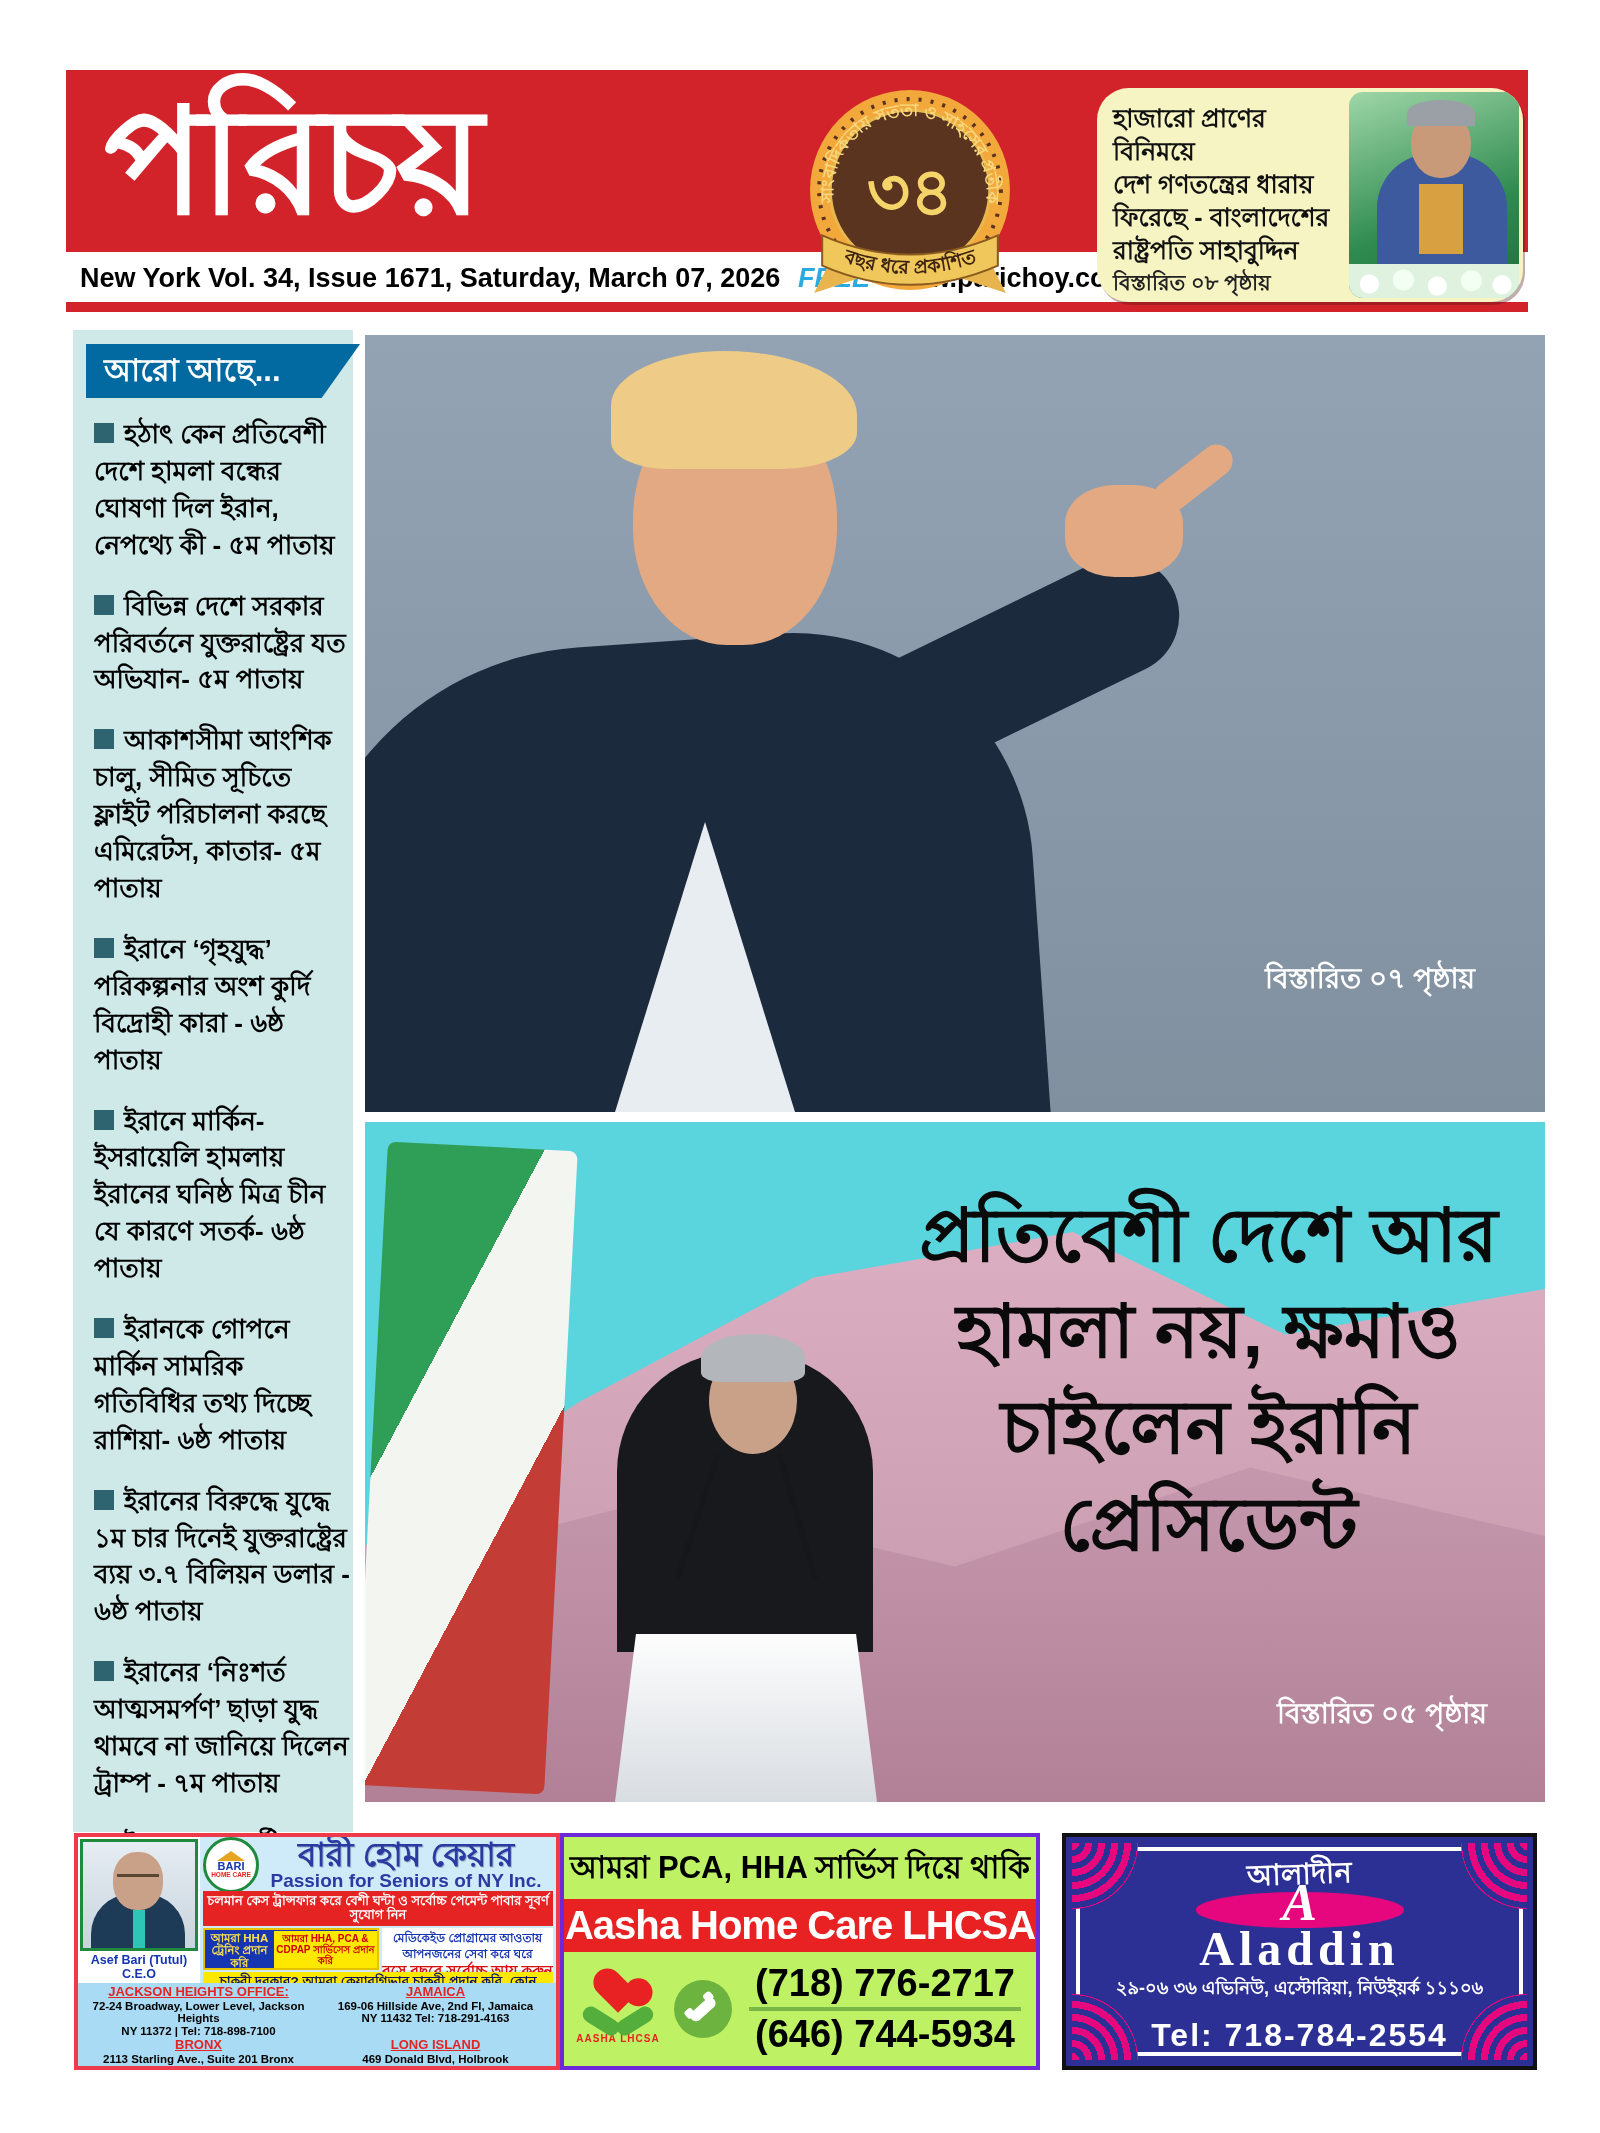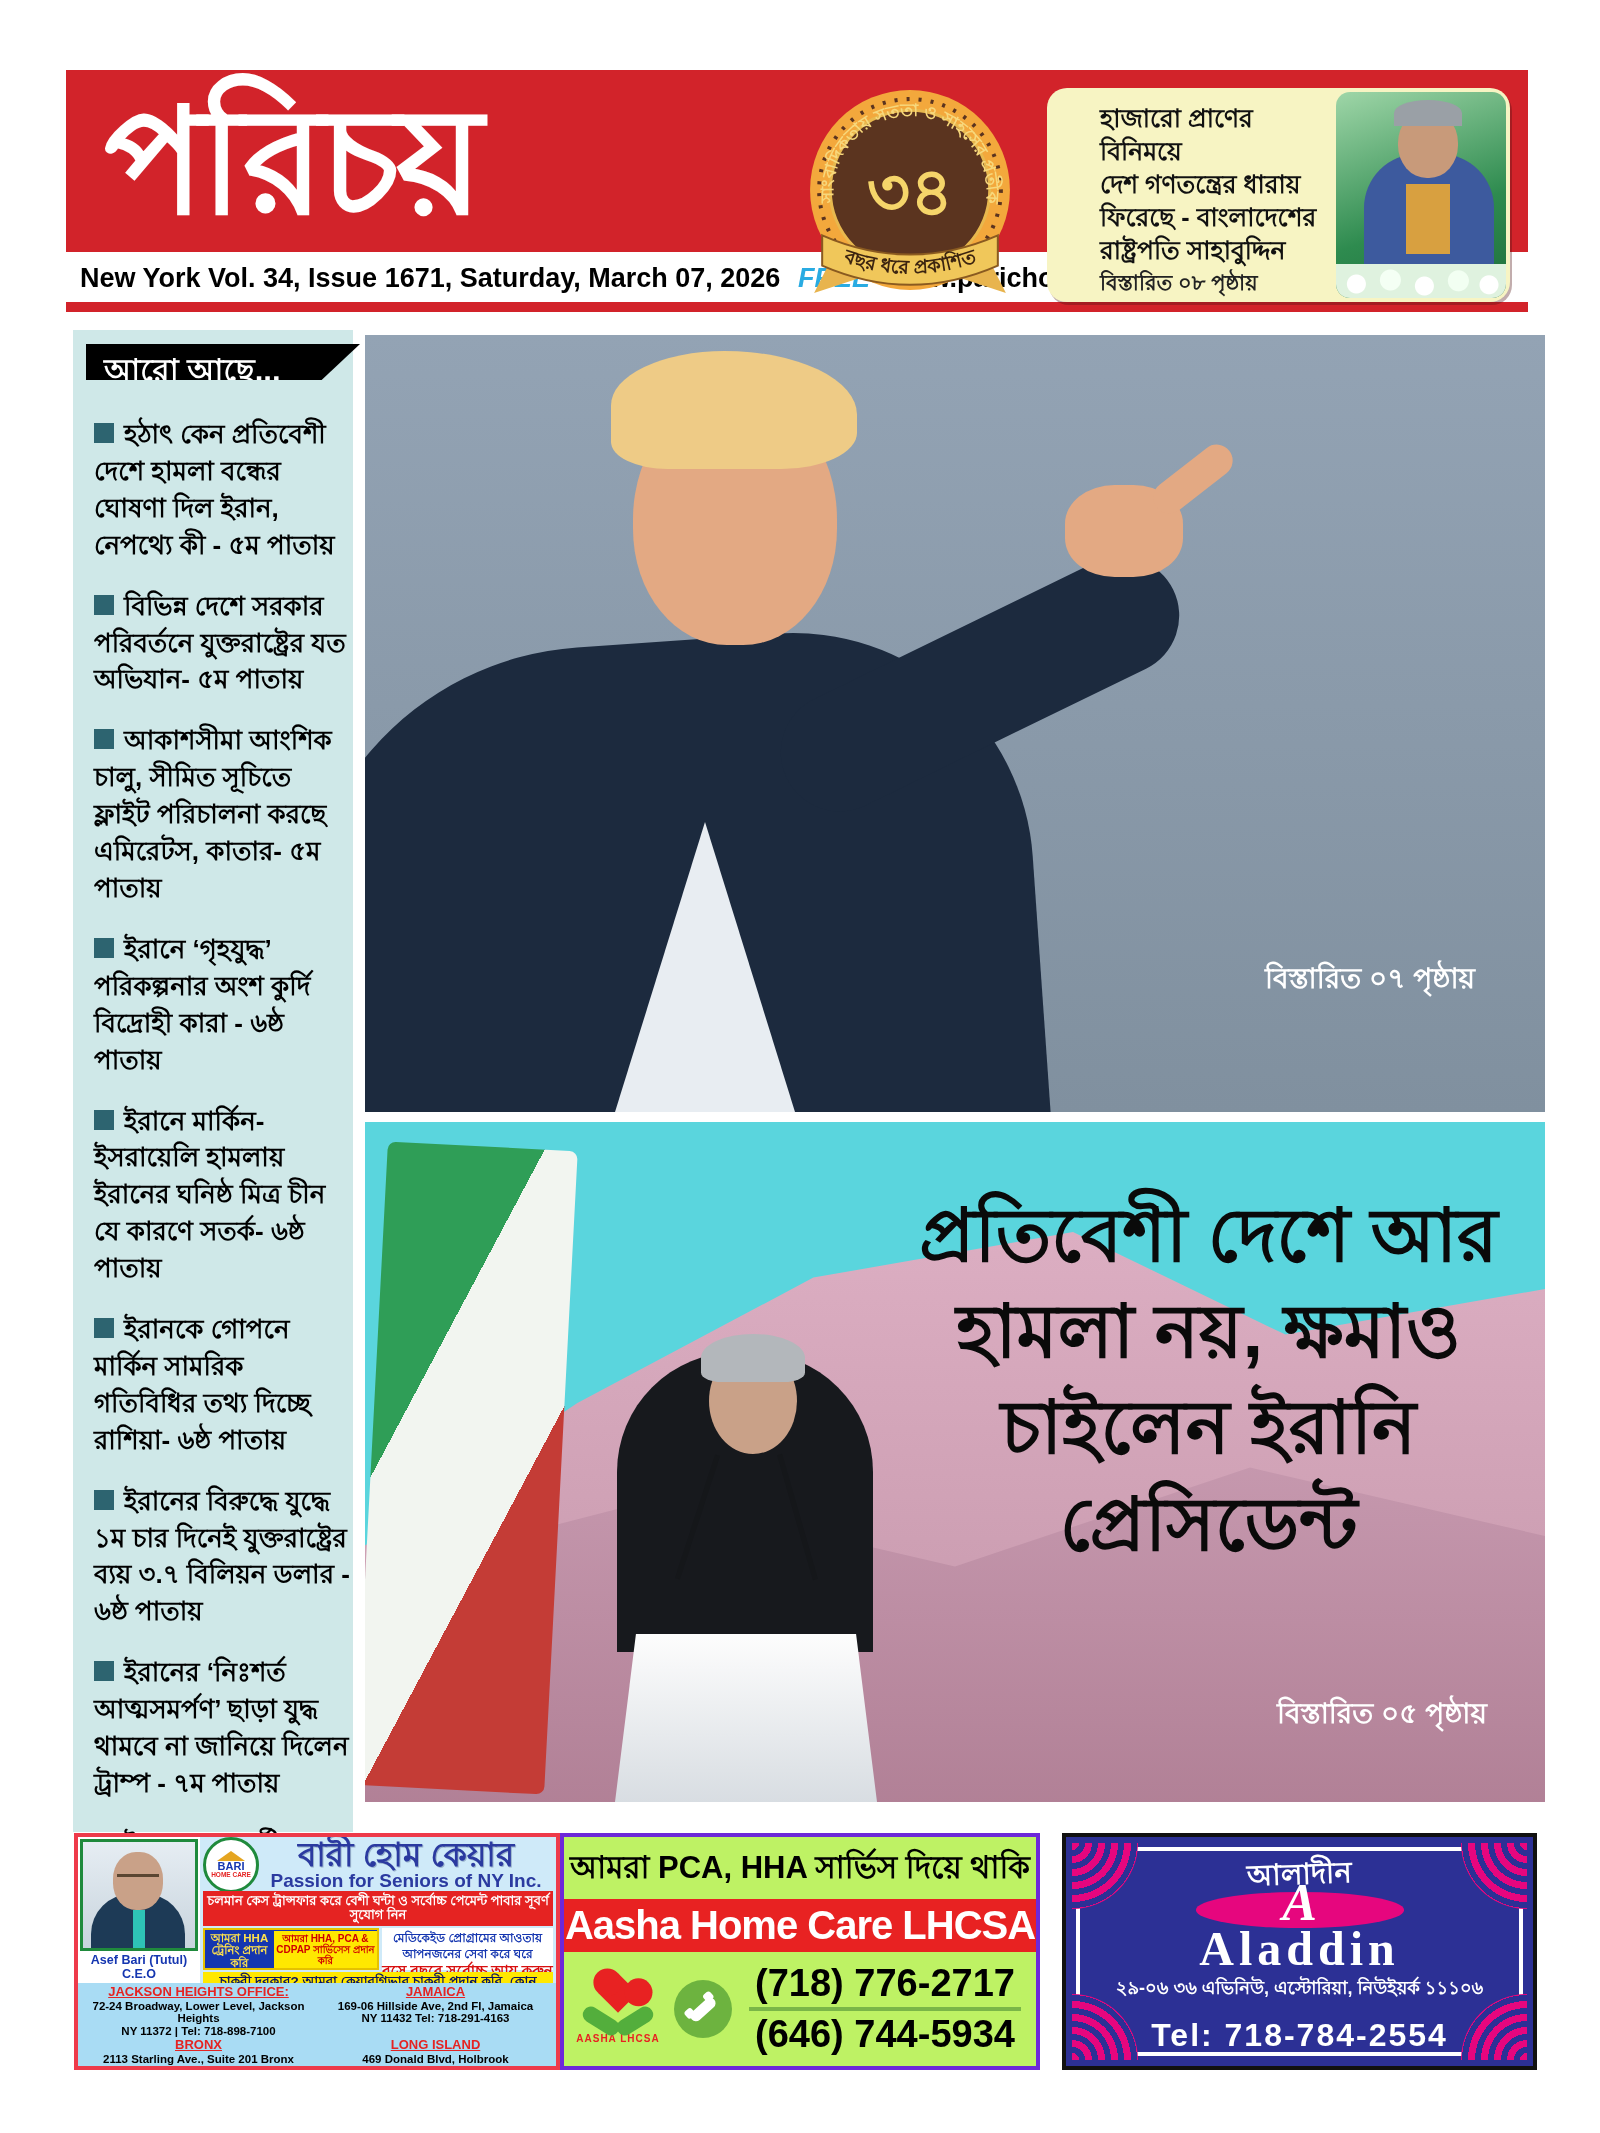--- a/index.html
+++ b/index.html
@@ -12,43 +12,43 @@
   .mast-strip{left:66px;top:252px;width:1462px;height:50px;background:#ffffff;}
   .mast-line{left:66px;top:302px;width:1462px;height:10px;background:#d2232a;}
   .logo{left:104px;top:74px;width:670px;height:176px;color:#fff;font-weight:900;
         font-size:148px;line-height:176px;letter-spacing:-4px;}
   .dateline{left:80px;top:256px;width:1010px;height:44px;line-height:44px;text-align:center;
             font-size:27px;font-weight:bold;color:#000;white-space:nowrap;}
   .dateline .free{color:#29abe2;font-style:italic;margin:0 10px;}
   .badge-wrap{left:804px;top:84px;width:212px;height:226px;}
 
   
-  .topad{left:1047px;top:88px;width:426px;height:214px;background:#f7f4c3;border-radius:20px;
-         overflow:hidden;display:flex;box-shadow:2px 3px 0 rgba(80,20,20,.35);padding-left:37px;}
+  .topad{left:1097px;top:88px;width:426px;height:214px;background:#f7f4c3;border-radius:32px;
+         overflow:hidden;display:flex;box-shadow:2px 3px 0 rgba(80,20,20,.35);}
   .topad-text{width:57%;padding:14px 6px 8px 16px;display:flex;flex-direction:column;}
   .topad-headline{font-size:25px;font-weight:800;line-height:1.32;color:#111;white-space:pre-line;}
   .topad-ref{font-size:21px;font-weight:bold;color:#222;margin-top:auto;padding-bottom:6px;}
   .topad-photo{width:43%;position:relative;background:linear-gradient(160deg,#9fd6a8,#2e8b4f 60%,#1f6e3c);
                border-radius:14px;margin:4px;overflow:hidden;}
   .ta-suit{position:absolute;left:28px;top:62px;width:130px;height:130px;background:#3d5a9e;border-radius:54px 54px 0 0;}
   .ta-shirt{position:absolute;left:70px;top:92px;width:44px;height:70px;background:#d8a040;}
   .ta-head{position:absolute;left:62px;top:18px;width:60px;height:68px;background:#c89a7a;border-radius:48%;}
   .ta-hair{position:absolute;left:58px;top:8px;width:68px;height:26px;background:#9aa0a6;border-radius:50% 50% 0 0;}
   .ta-mic{position:absolute;left:48px;top:110px;width:4px;height:80px;background:#222;transform:rotate(14deg);}
   .ta-mic2{position:absolute;left:132px;top:110px;width:4px;height:80px;background:#222;transform:rotate(-12deg);}
   .ta-flowers{position:absolute;left:0;bottom:-6px;width:100%;height:40px;
       background:radial-gradient(circle at 12% 50%,#fff 9px,transparent 10px),
                  radial-gradient(circle at 32% 40%,#f4fff4 10px,transparent 11px),
                  radial-gradient(circle at 52% 55%,#fff 9px,transparent 10px),
                  radial-gradient(circle at 72% 42%,#f2fff2 10px,transparent 11px),
                  radial-gradient(circle at 90% 52%,#fff 9px,transparent 10px),#dff2df;}
 
   
   .sidebar{left:73px;top:330px;width:280px;height:1502px;background:#cfe8e8;}
-  .sb-head{left:86px;top:344px;width:256px;height:36px;background:#000000;color:#fff;
+  .sb-head{left:86px;top:344px;width:256px;height:54px;background:#0369a1;color:#fff;
            font-size:31px;font-weight:bold;line-height:54px;padding-left:18px;
            clip-path:polygon(0 0,100% 0,86% 100%,0 100%);}
   .sb-list{left:94px;top:416px;width:256px;}
   .sb-item{margin-bottom:24px;font-size:26px;font-weight:bold;color:#000;line-height:1.42;}
   .bullet{display:inline-block;width:20px;height:20px;background:#2d6470;margin-right:10px;}
 
   
   .photo1{left:365px;top:335px;width:1180px;height:777px;overflow:hidden;
           background:linear-gradient(180deg,#93a3b4,#80909f);}
   .t-suit{position:absolute;left:-70px;bottom:-50px;width:740px;height:520px;background:#1c2a3e;

